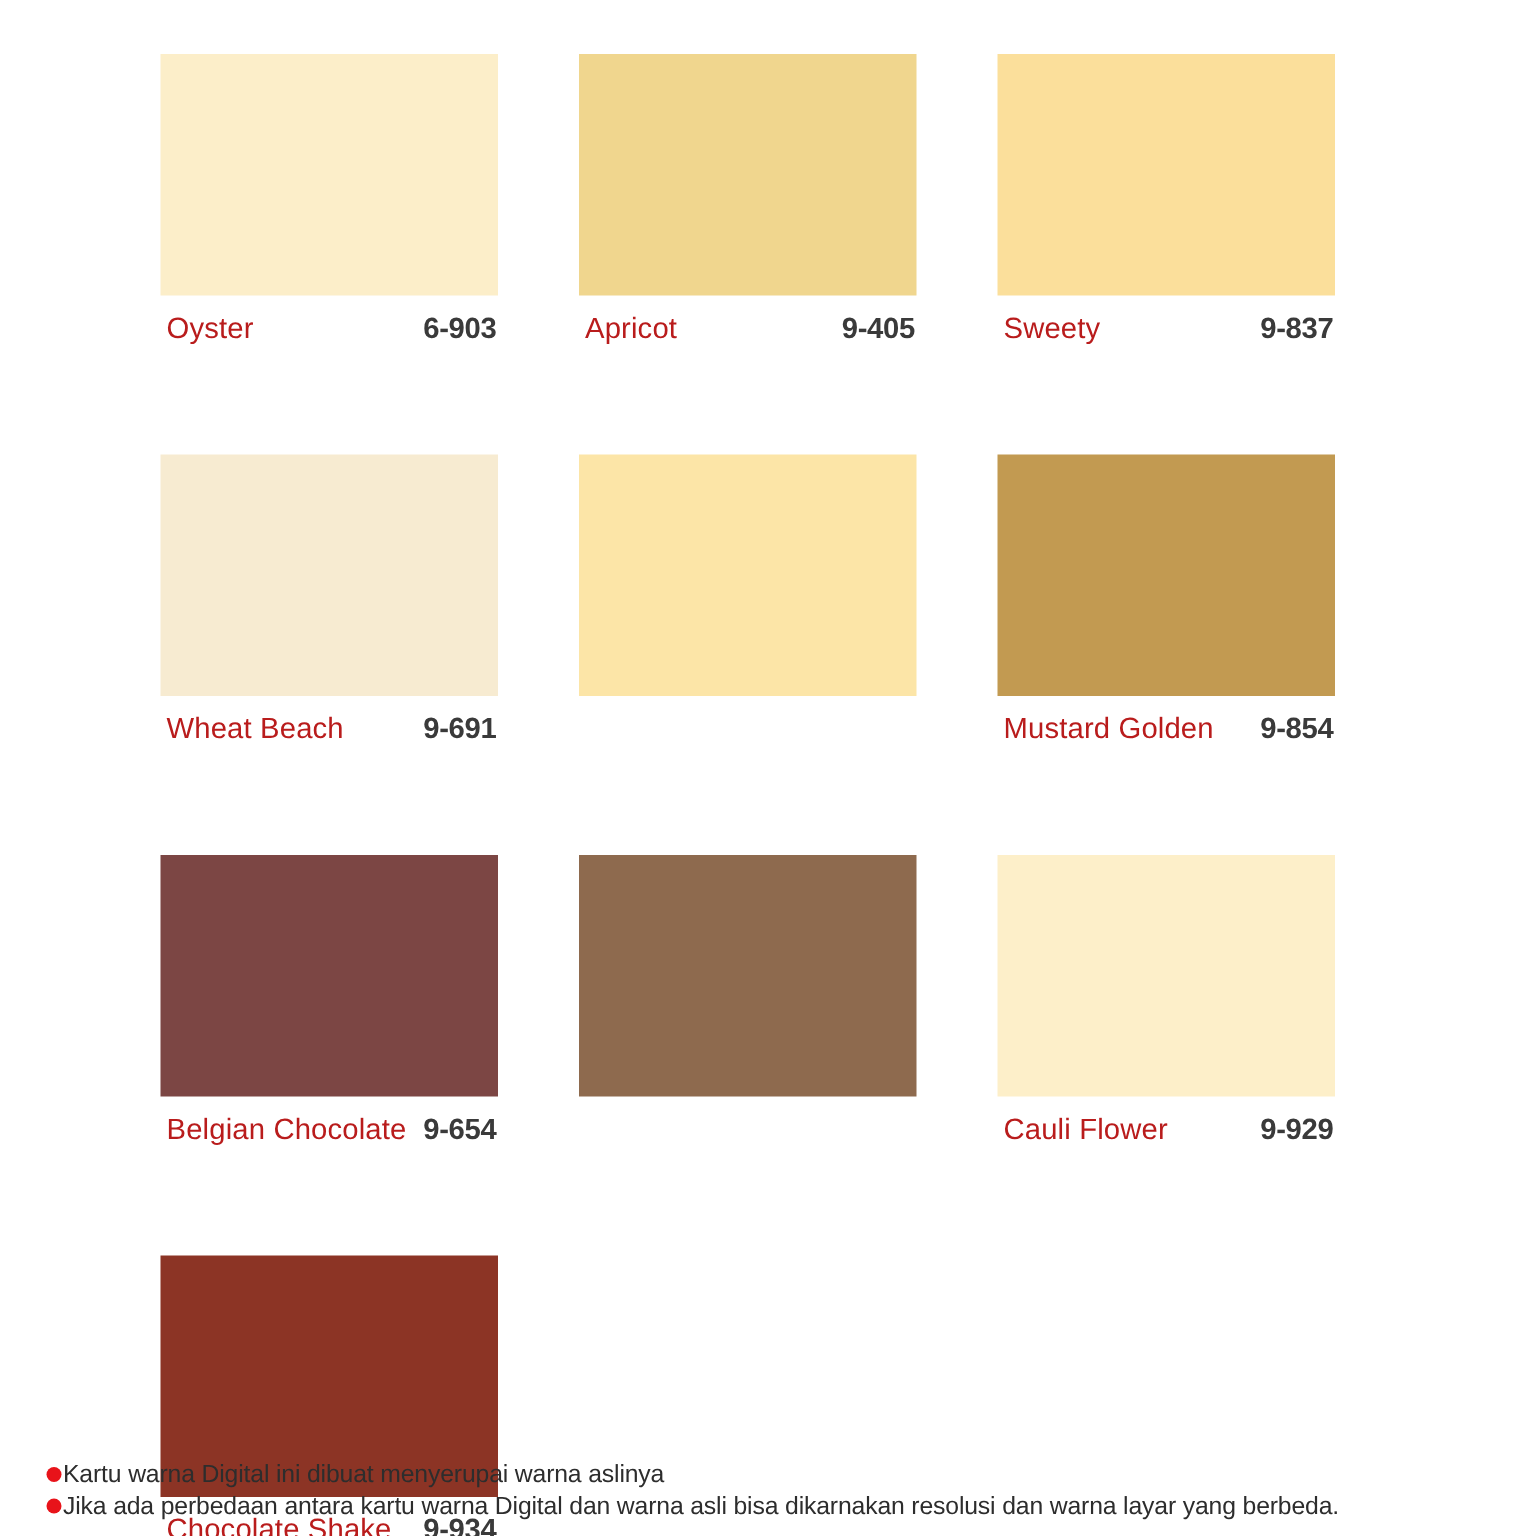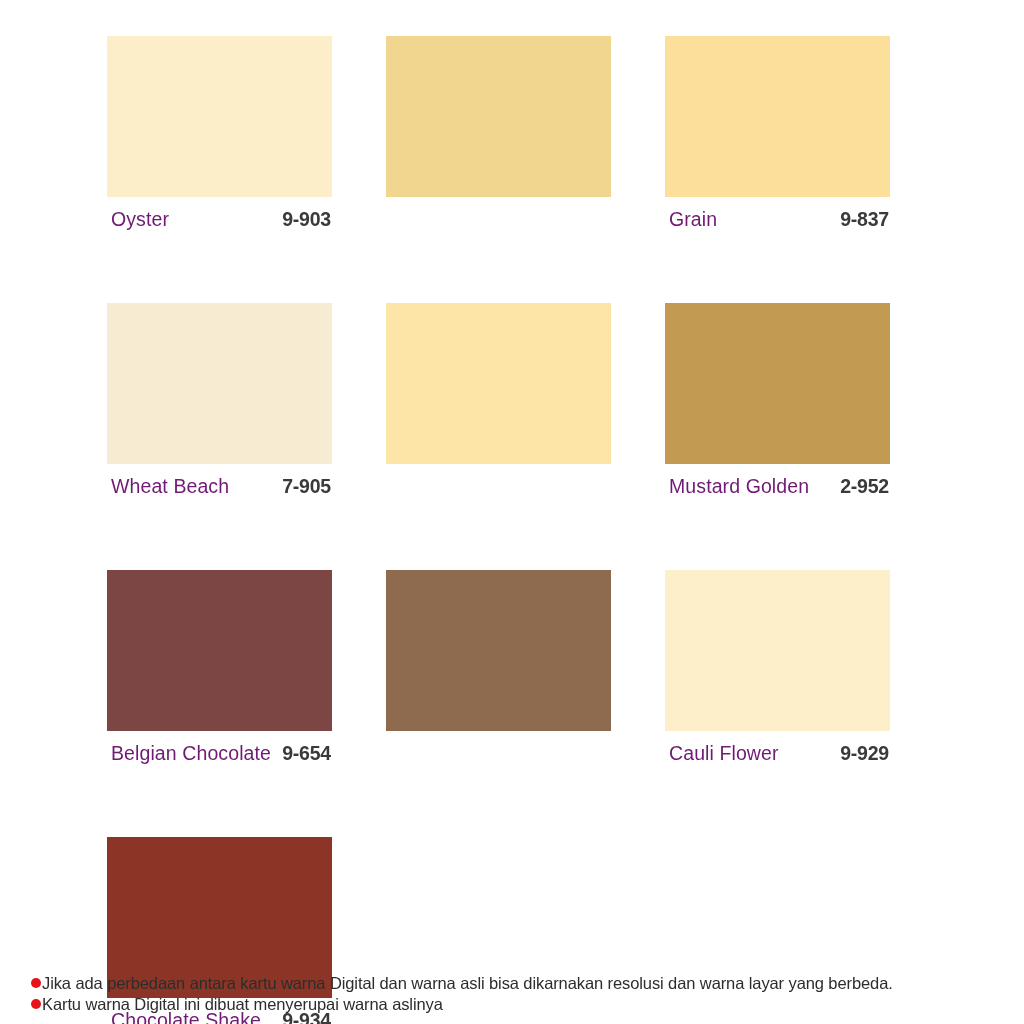--- a/index.html
+++ b/index.html
@@ -49,21 +49,21 @@
     align-items: baseline;
     justify-content: space-between;
     padding-top: 11px;
     padding-left: 4px;
     padding-right: 1px;
     white-space: nowrap;
   }
 
   .swatch-name {
     font-size: 19.5px;
-    color: #701a75;
+    color: #b91c1c;
     font-weight: 400;
     letter-spacing: 0.1px;
   }
 
   .swatch-code {
     font-size: 19.5px;
     color: #3a3a3a;
     font-weight: bold;
     letter-spacing: -0.2px;
   }
@@ -103,48 +103,52 @@
 </head>
 <body>
 
 <div id="palette-page">
 
   <div id="swatch-grid">
       <div class="swatch-card">
         <div class="swatch-chip" style="background: rgb(252, 238, 201);"></div>
         <div class="swatch-meta">
           <span class="swatch-name">Oyster</span>
-          <span class="swatch-code">9-903</span>
+          <span class="swatch-code">6-903</span>
         </div>
       </div>
       <div class="swatch-card">
         <div class="swatch-chip" style="background: rgb(240, 214, 142);"></div>
+        <div class="swatch-meta">
+          <span class="swatch-name">Apricot</span>
+          <span class="swatch-code">9-405</span>
+        </div>
       </div>
       <div class="swatch-card">
         <div class="swatch-chip" style="background: rgb(251, 223, 155);"></div>
         <div class="swatch-meta">
-          <span class="swatch-name">Grain</span>
+          <span class="swatch-name">Sweety</span>
           <span class="swatch-code">9-837</span>
         </div>
       </div>
       <div class="swatch-card">
         <div class="swatch-chip" style="background: rgb(247, 235, 209);"></div>
         <div class="swatch-meta">
           <span class="swatch-name">Wheat Beach</span>
-          <span class="swatch-code">7-905</span>
+          <span class="swatch-code">9-691</span>
         </div>
       </div>
       <div class="swatch-card">
         <div class="swatch-chip" style="background: rgb(252, 229, 167);"></div>
       </div>
       <div class="swatch-card">
         <div class="swatch-chip" style="background: rgb(194, 154, 81);"></div>
         <div class="swatch-meta">
           <span class="swatch-name">Mustard Golden</span>
-          <span class="swatch-code">2-952</span>
+          <span class="swatch-code">9-854</span>
         </div>
       </div>
       <div class="swatch-card">
         <div class="swatch-chip" style="background: rgb(124, 70, 68);"></div>
         <div class="swatch-meta">
           <span class="swatch-name">Belgian Chocolate</span>
           <span class="swatch-code">9-654</span>
         </div>
       </div>
       <div class="swatch-card">
@@ -162,21 +166,21 @@
         <div class="swatch-meta">
           <span class="swatch-name">Chocolate Shake</span>
           <span class="swatch-code">9-934</span>
         </div>
       </div>
     </div>
 
   <div id="footer-notes">
       <div class="footer-line">
         <span class="bullet-dot" style="background: rgb(232, 19, 26);"></span>
-        <span class="footer-text">Jika ada perbedaan antara kartu warna Digital dan warna asli bisa dikarnakan resolusi dan warna layar yang berbeda.</span>
+        <span class="footer-text">Kartu warna Digital ini dibuat menyerupai warna aslinya</span>
       </div>
       <div class="footer-line">
         <span class="bullet-dot" style="background: rgb(232, 19, 26);"></span>
-        <span class="footer-text">Kartu warna Digital ini dibuat menyerupai warna aslinya</span>
+        <span class="footer-text">Jika ada perbedaan antara kartu warna Digital dan warna asli bisa dikarnakan resolusi dan warna layar yang berbeda.</span>
       </div>
     </div>
 
 </div>
 
 </body></html>

